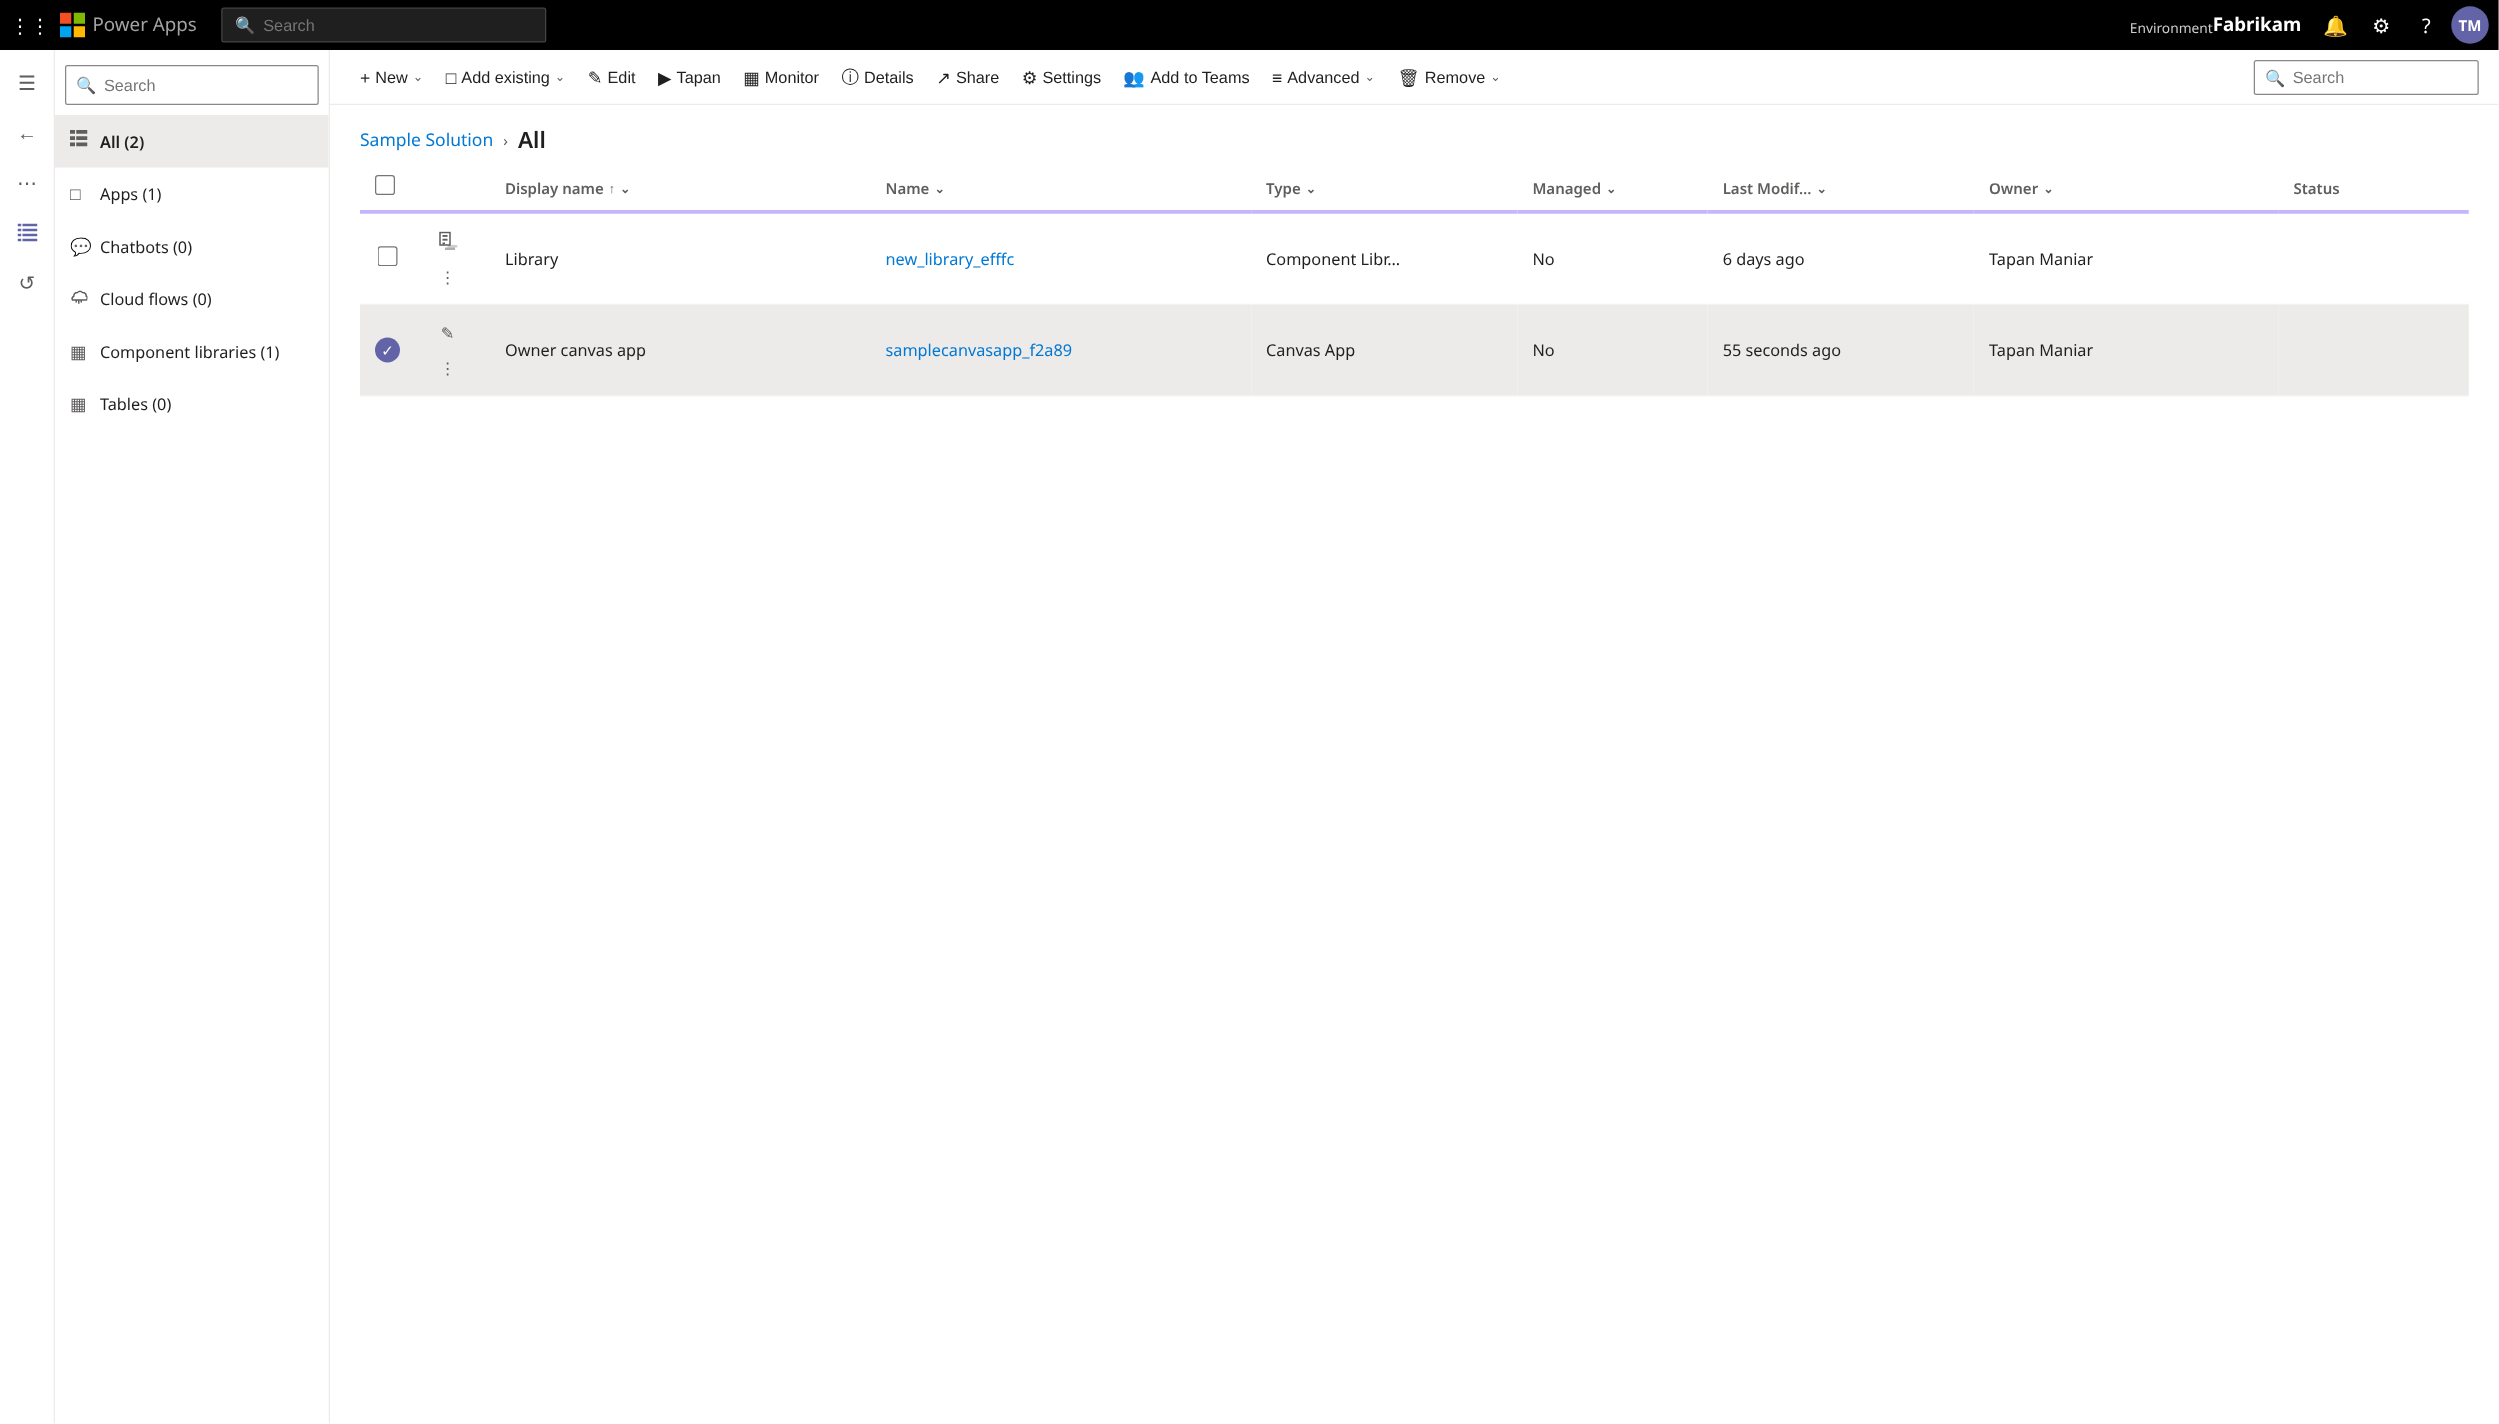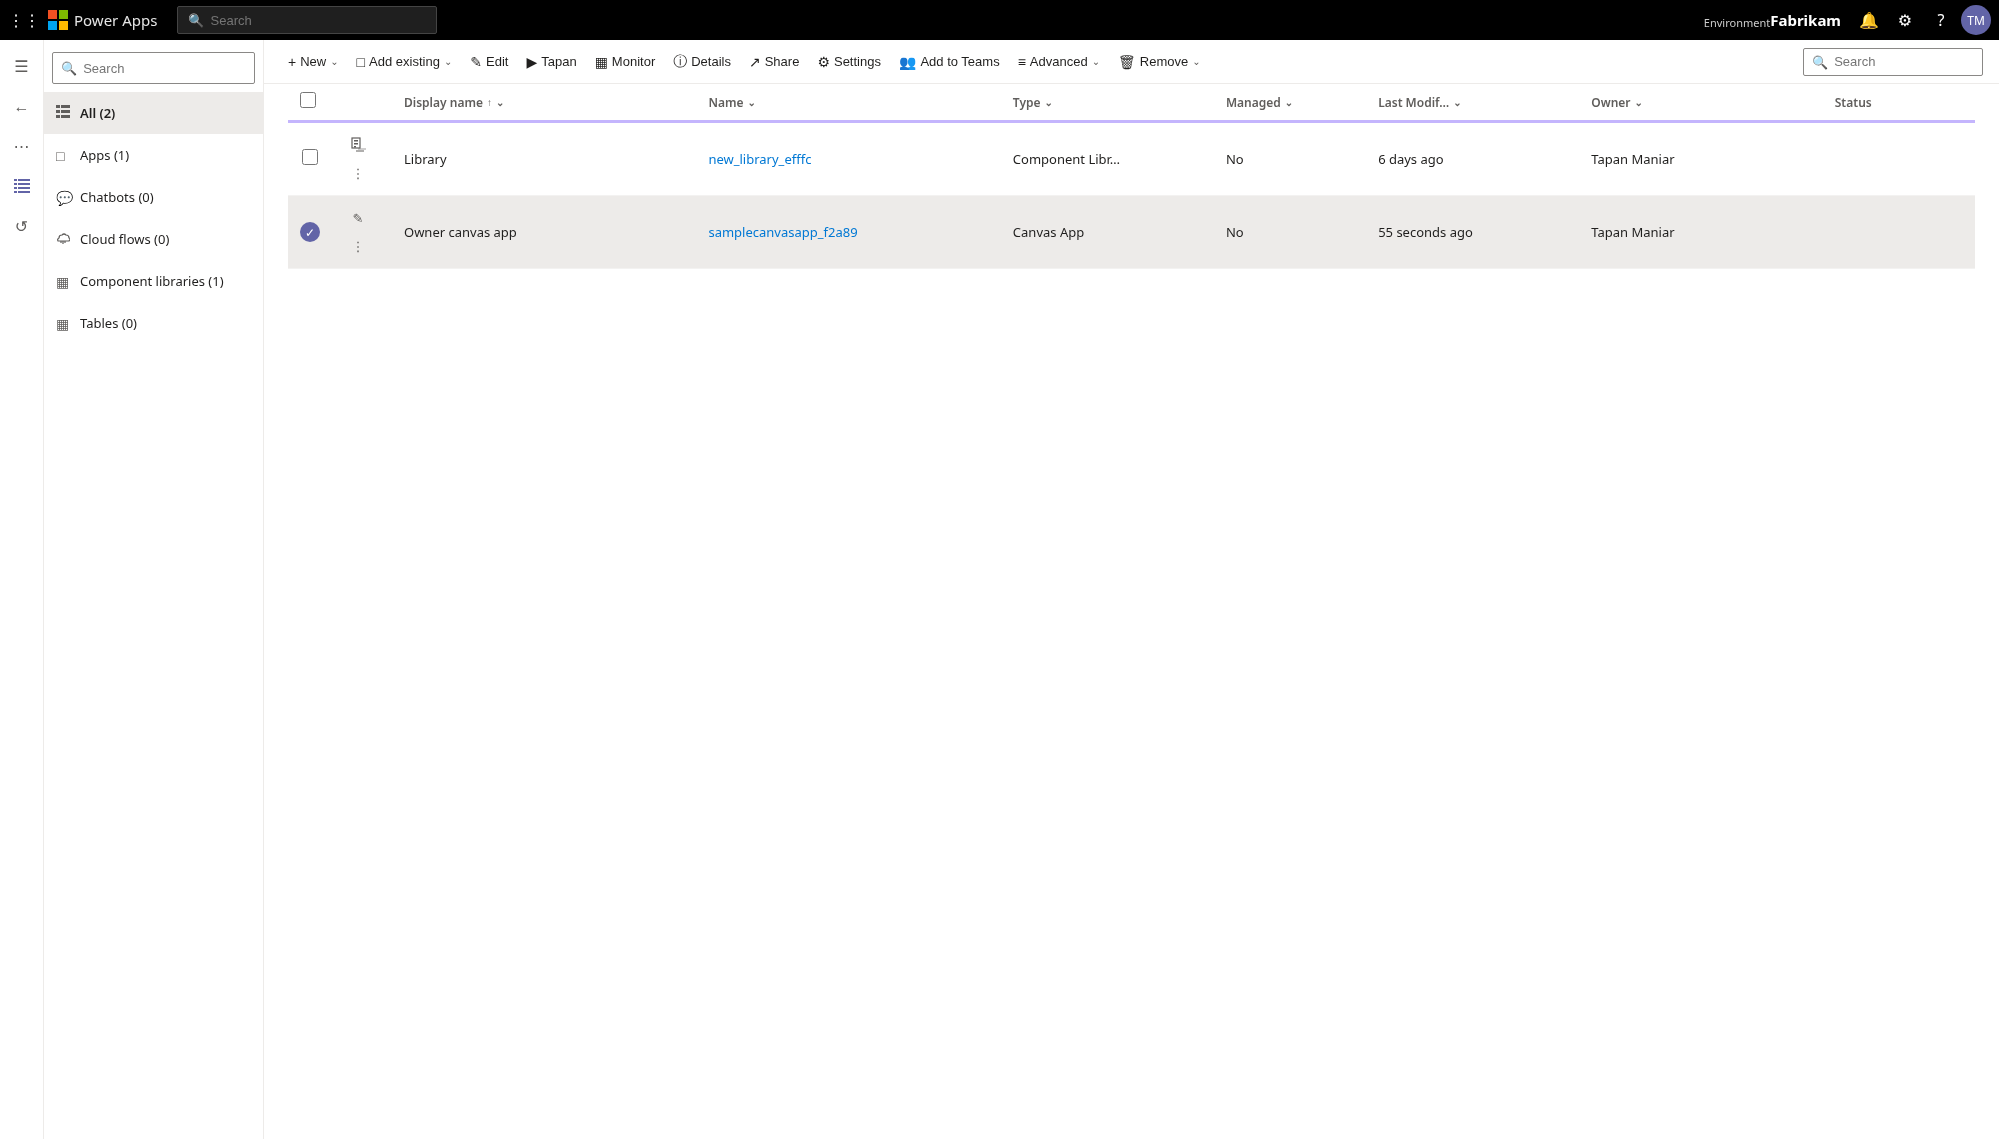--- a/index.html
+++ b/index.html
@@ -8,37 +8,37 @@
     
     .topbar {
       display: flex; align-items: center;
       background: #000; color: #fff;
       height: 40px; padding: 0 8px;
       flex-shrink: 0;
     }
     .topbar-waffle { width: 32px; height: 32px; display: flex; align-items: center; justify-content: center; cursor: pointer; color: #fff; font-size: 16px; }
     .topbar-logo { display: flex; align-items: center; gap: 6px; margin: 0 8px; }
     .topbar-logo-icon { width: 20px; height: 20px; }
-    .topbar-appname { color: #e5e5e5; font-size: 15px; font-weight: 400; }
+    .topbar-appname { color: #a3a3a3; font-size: 15px; font-weight: 400; }
     .topbar-search {
       margin-left: 12px;
       background: #1f1f1f;
       border: 1px solid #444;
       border-radius: 2px;
       display: flex; align-items: center;
       padding: 0 10px; gap: 6px;
       width: 260px; height: 28px;
       color: #ccc; font-size: 13px;
     }
     .topbar-search input { background: transparent; border: none; outline: none; color: #ccc; font-size: 13px; width: 100%; }
     .topbar-right { margin-left: auto; display: flex; align-items: center; gap: 4px; }
     .topbar-env { display: flex; flex-direction: row; align-items: flex-end; font-size: 11px; color: #ccc; margin-right: 8px; }
     .topbar-env-name { font-size: 15px; font-weight: 700; color: #fff; }
     .topbar-icon-btn { width: 32px; height: 32px; display: flex; align-items: center; justify-content: center; cursor: pointer; color: #fff; font-size: 16px; border-radius: 2px; }
-    .topbar-avatar { width: 30px; height: 30px; border-radius: 50%; background: #6264a7; display: flex; align-items: center; justify-content: center; color: #fff; font-size: 12px; font-weight: 400; cursor: pointer; text-align: right; }
+    .topbar-avatar { width: 30px; height: 30px; border-radius: 50%; background: #6264a7; display: flex; align-items: center; justify-content: center; color: #fff; font-size: 12px; font-weight: 700; cursor: pointer; text-align: right; }
 
     
     .app-body { display: flex; flex: 1; overflow: hidden; }
 
     
     .icon-rail {
       width: 44px; background: #fff; border-right: 1px solid #edebe9;
       display: flex; flex-direction: column; align-items: center;
       padding-top: 8px; gap: 4px; flex-shrink: 0;
     }
@@ -282,20 +282,25 @@
         <span class="cmd-btn-caret">⌄</span>
       </button>
       <div class="cmd-search-right">
         <span>🔍</span>
         <input type="text" placeholder="Search" style="">
       </div>
     </div>
 
     <div class="main-content">
 
+      <div class="breadcrumb">
+        <a class="breadcrumb-link">Sample Solution</a>
+        <span class="breadcrumb-sep">›</span>
+        <span class="breadcrumb-current">All</span>
+      </div>
 
       <div class="table-container">
         <table class="data-table">
           <thead>
             <tr>
               <th class="row-checkbox">
                 <input type="checkbox" class="col-header-cb" style="">
               </th>
               <th class="row-icons"></th>
               <th class="display-name-col">

